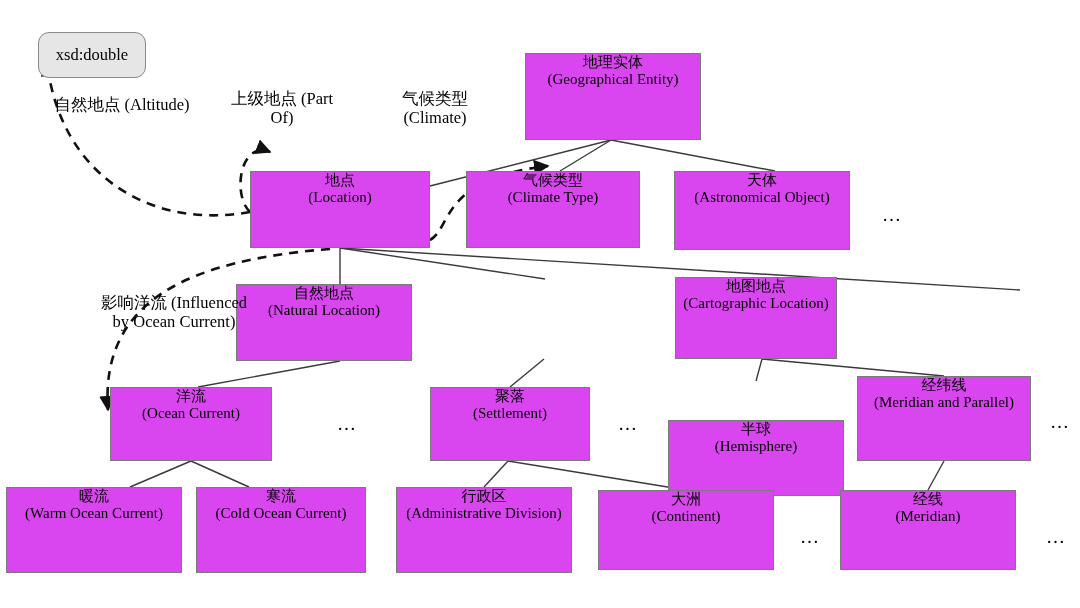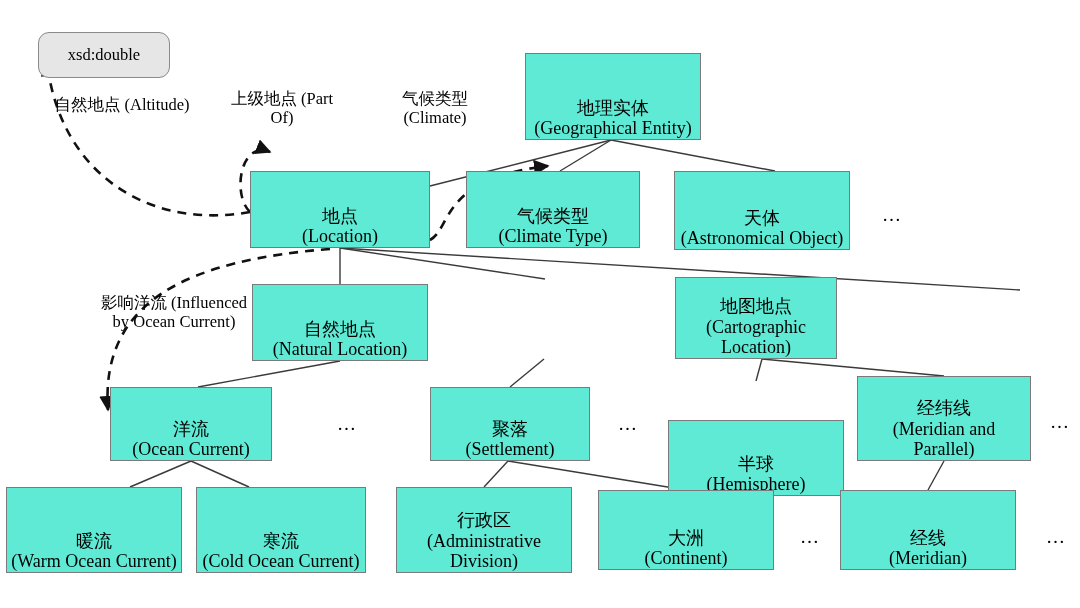--- a/index.html
+++ b/index.html
@@ -2,22 +2,22 @@
 <html><head>
 <meta charset="utf-8">
 <style>
   html,body{margin:0;padding:0;background:#ffffff;}
   body{width:1080px;height:608px;overflow:hidden;
        font-family:"Liberation Serif","DejaVu Serif",serif;}
   #canvas{position:relative;width:1080px;height:608px;}
   svg.edges{position:absolute;left:0;top:0;width:1080px;height:608px;pointer-events:none;}
 
   .node{position:absolute;box-sizing:border-box;border:1.5px solid #7a7a7a;
-        background:#5eead4;display:flex;align-items:flex-end;justify-content:center;
-        text-align:center;line-height:1.14;color:#000;font-size:18px;}
+        background:#d946ef;display:flex;align-items:flex-start;justify-content:center;
+        text-align:center;line-height:1.14;color:#000;font-size:15px;}
   .node .zh{display:block;}
   .node .en{display:block;}
   .node-inner{padding:0 4px;}
 
   .datatype{position:absolute;box-sizing:border-box;border:1.5px solid #8a8a8a;
         border-radius:11px;background:#e6e6e6;display:flex;align-items:center;
         justify-content:center;text-align:center;font-size:16.5px;color:#000;}
 
   .elabel{position:absolute;text-align:center;font-size:16.5px;line-height:1.14;color:#000;}
   .ellipsis{position:absolute;font-size:19px;color:#000;letter-spacing:1px;line-height:1;}
@@ -65,21 +65,21 @@
       <path d="M250,212 C150,230 60,175 47,62" marker-end="url(#arrow)"></path>
 
       <path d="M250,212 C232,195 240,140 270,152" marker-end="url(#arrow)"></path>
 
       <path d="M430,240 C452,228 440,178 548,166" marker-end="url(#arrow)"></path>
 
       <path d="M330,249 C190,260 100,300 108,410" marker-end="url(#arrow)"></path>
     </g>
   </svg>
 
-  <div class="datatype" style="left:38px;top:32px;width:132px;height:46px;">
+  <div class="datatype" style="left:38px;top:32px;width:108px;height:46px;">
     <span>xsd:double</span>
   </div>
 
   <div class="node" style="left:525px;top:53px;width:176px;height:87px;">
     <span class="node-inner">
       <span class="zh">地理实体</span>
       <span class="en">(Geographical Entity)</span>
     </span>
   </div>
 
@@ -97,21 +97,21 @@
     </span>
   </div>
 
   <div class="node" style="left:674px;top:171px;width:176px;height:79px;">
     <span class="node-inner">
       <span class="zh">天体</span>
       <span class="en">(Astronomical Object)</span>
     </span>
   </div>
 
-  <div class="node" style="left:252px;top:284px;width:176px;height:77px;">
+  <div class="node" style="left:236px;top:284px;width:176px;height:77px;">
     <span class="node-inner">
       <span class="zh">自然地点</span>
       <span class="en">(Natural Location)</span>
     </span>
   </div>
 
 
   <div class="node" style="left:675px;top:277px;width:162px;height:82px;">
     <span class="node-inner">
       <span class="zh">地图地点</span>

